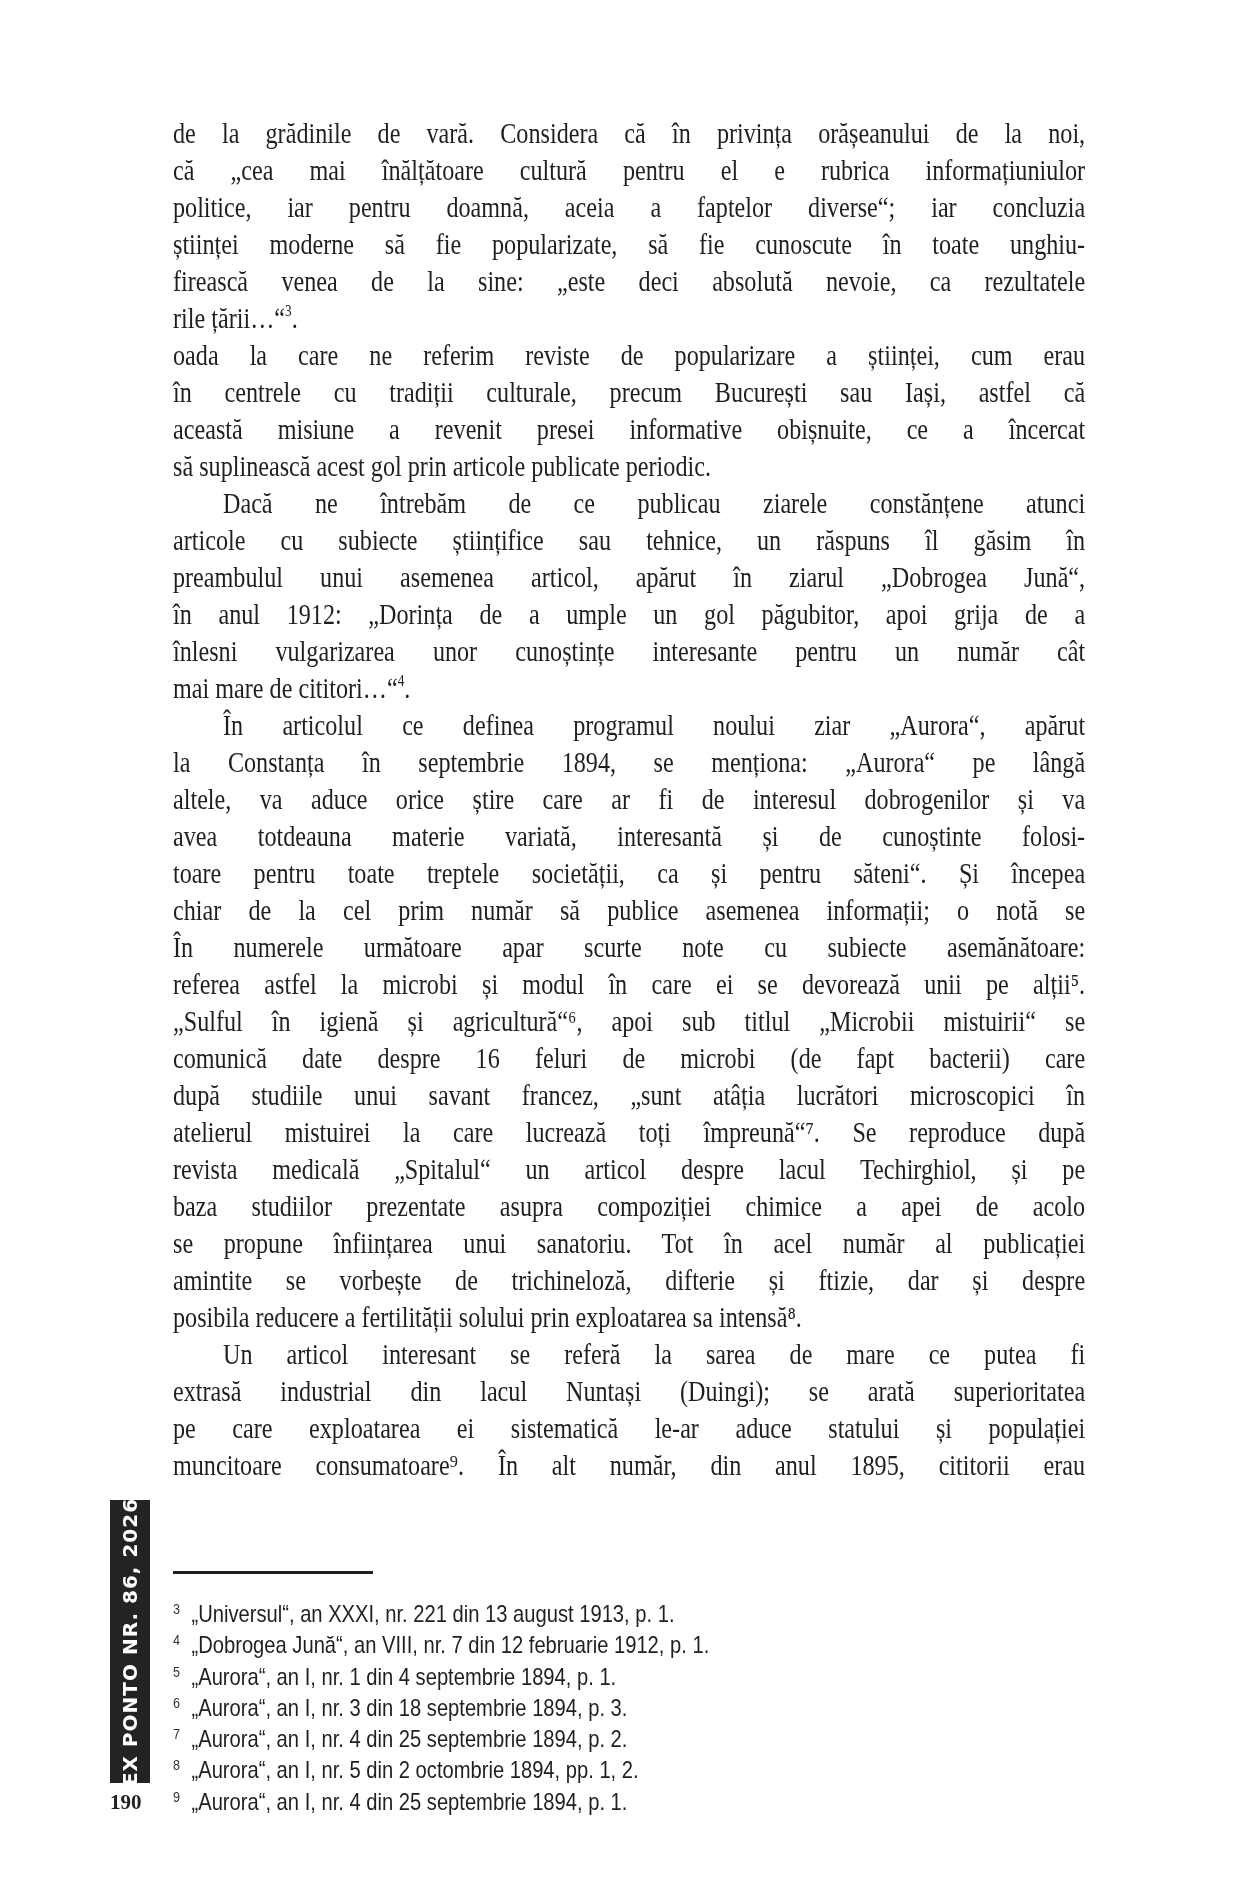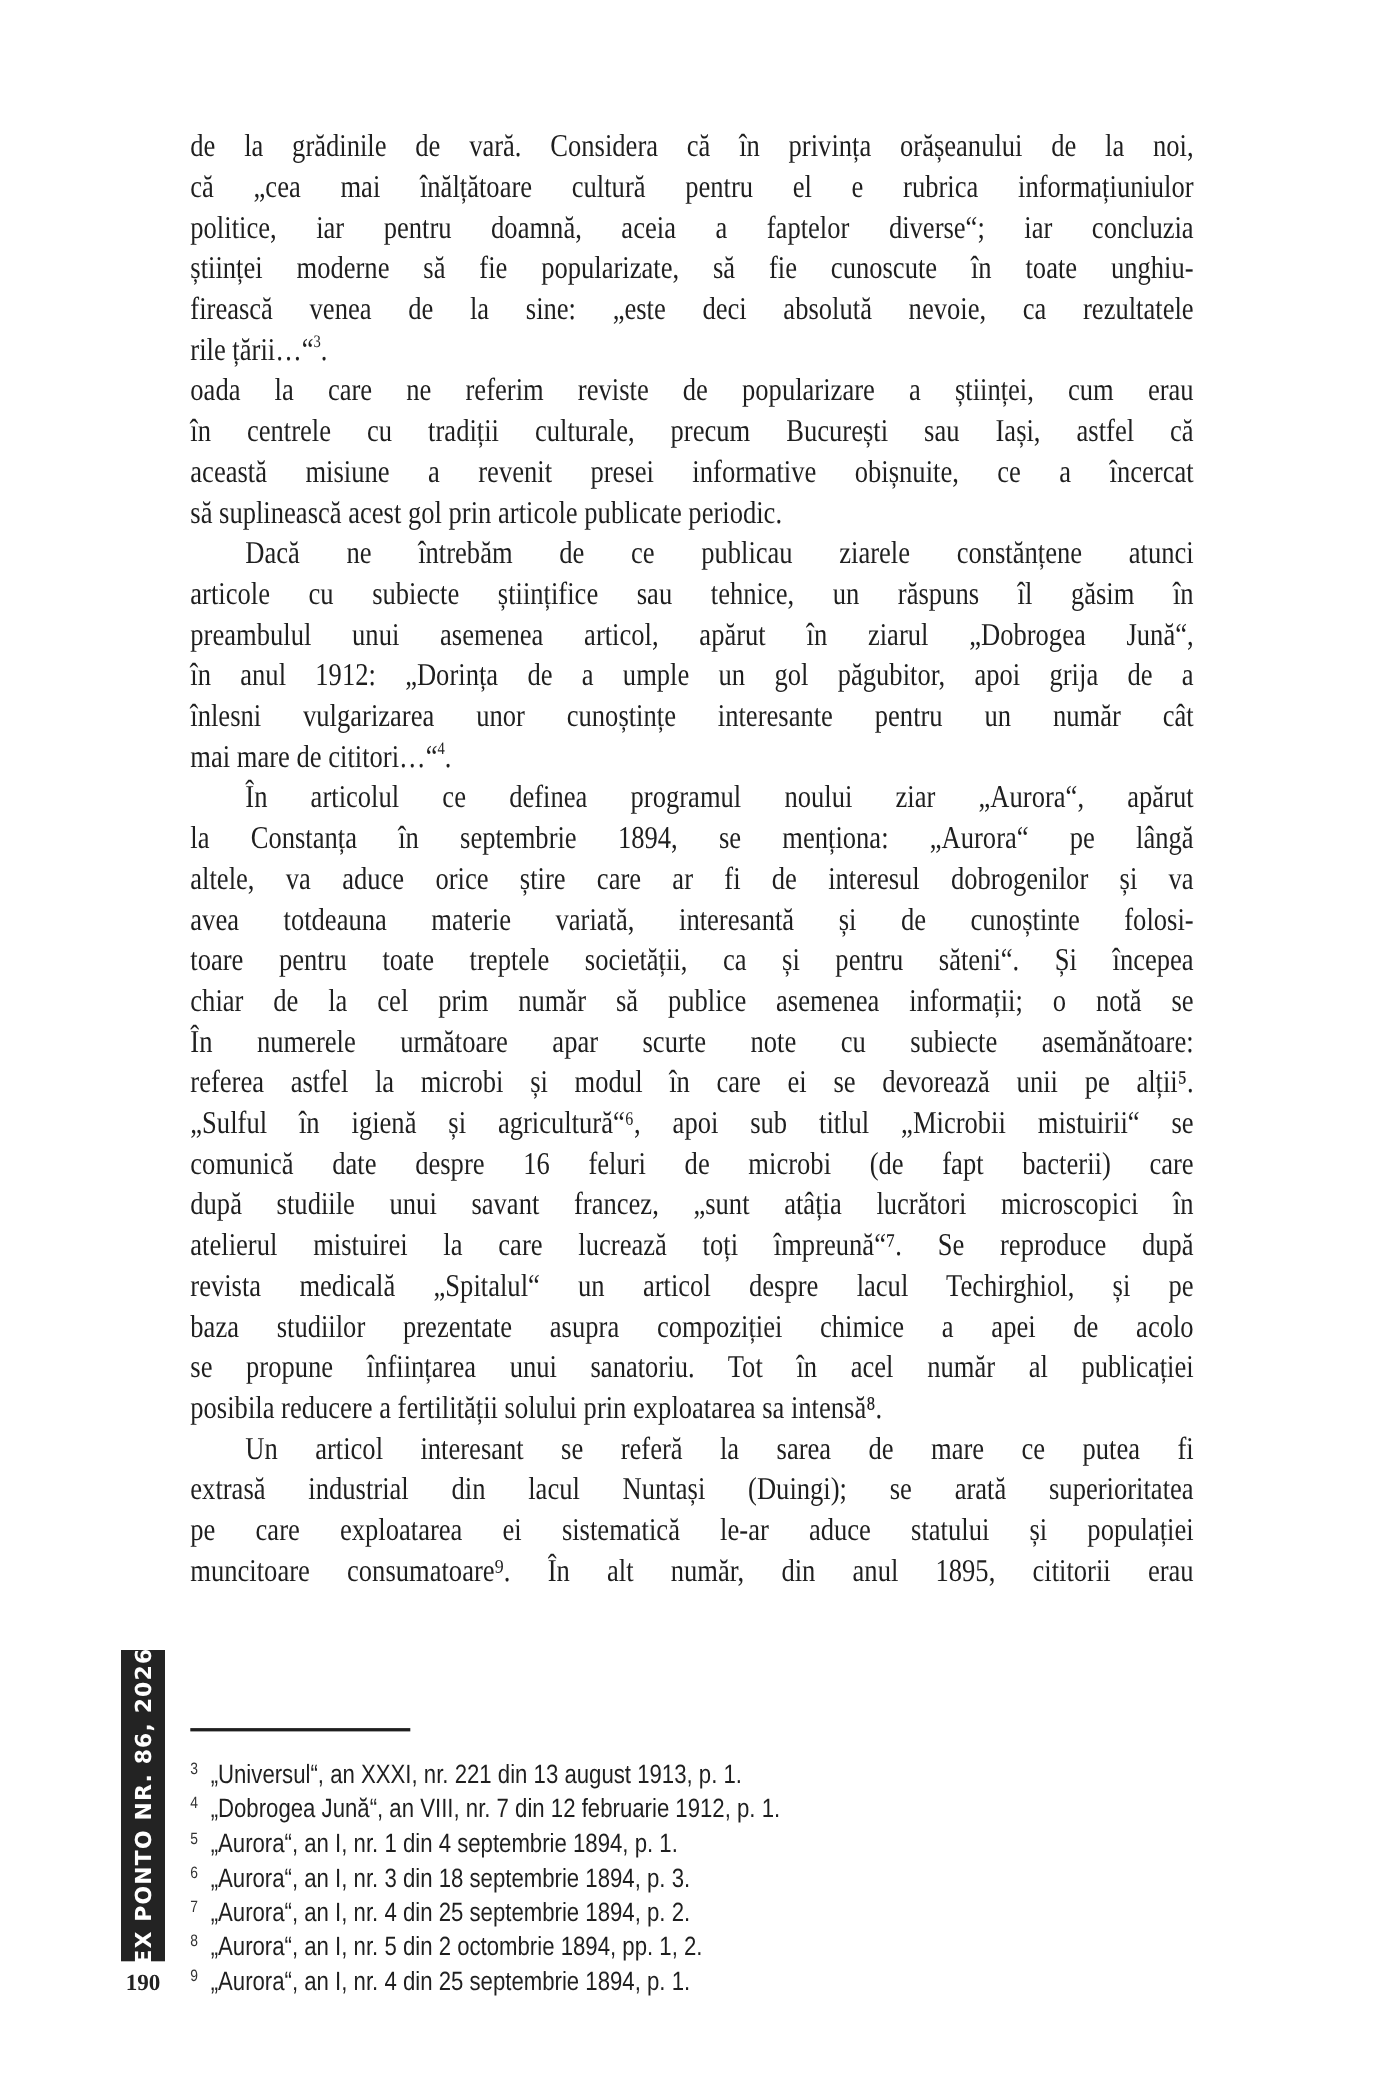--- a/index.html
+++ b/index.html
@@ -31,21 +31,21 @@
   .fn .num { display: inline-block; width: 22px; font-size: 15px; vertical-align: 8px; color: #333; }
   .side-bar {
     position: absolute; left: 110px; top: 1500px; width: 40px; height: 283px; background: #232323;
   }
   .side-bar span {
     position: absolute; left: 50%; top: 50%; transform: translate(-50%, -50%) rotate(-90deg);
     white-space: nowrap; color: #ffffff; font-family: "DejaVu Sans", sans-serif; font-weight: bold;
     font-size: 20px; letter-spacing: 1px;
   }
   .page-number {
-    position: absolute; left: 110px; top: 1790px; width: 40px; text-align: center;
+    position: absolute; left: 110px; top: 1790px; width: 40px; text-align: left;
     font-family: "Liberation Serif", serif; font-weight: bold; font-size: 21px; color: #222;
   }
 </style>
 </head>
 <body>
 
 <div class="body-text">
 
   <div class="line">
       <span class="inner">de la grădinile de vară. Considera că în privința orășeanului de la noi,</span>
@@ -136,20 +136,23 @@
     </div>
   <div class="line">
       <span class="inner">revista medicală „Spitalul“ un articol despre lacul Techirghiol, și pe</span>
     </div>
   <div class="line">
       <span class="inner">baza studiilor prezentate asupra compoziției chimice a apei de acolo</span>
     </div>
   <div class="line">
       <span class="inner">se propune înființarea unui sanatoriu. Tot în acel număr al publicației</span>
     </div>
+  <div class="line">
+      <span class="inner">amintite se vorbește de trichineloză, difterie și ftizie, dar și despre</span>
+    </div>
   <div class="line last">
       <span class="inner">posibila reducere a fertilității solului prin exploatarea sa intensă⁸.</span>
     </div>
 
   <div class="line indent">
       <span class="inner">Un articol interesant se referă la sarea de mare ce putea fi</span>
     </div>
   <div class="line">
       <span class="inner">extrasă industrial din lacul Nuntași (Duingi); se arată superioritatea</span>
     </div>

